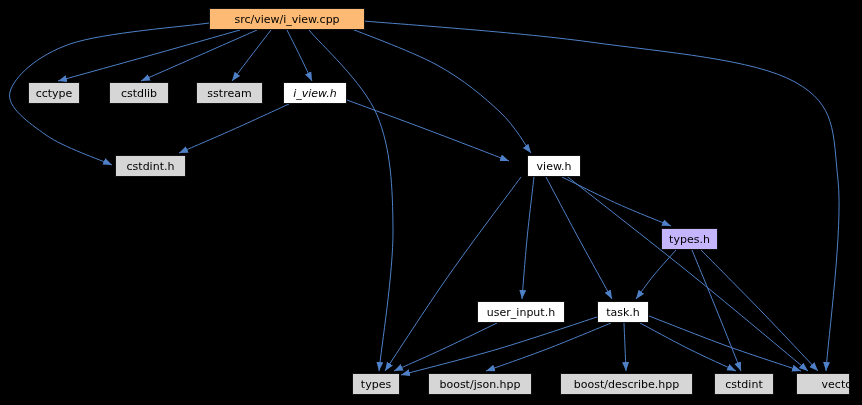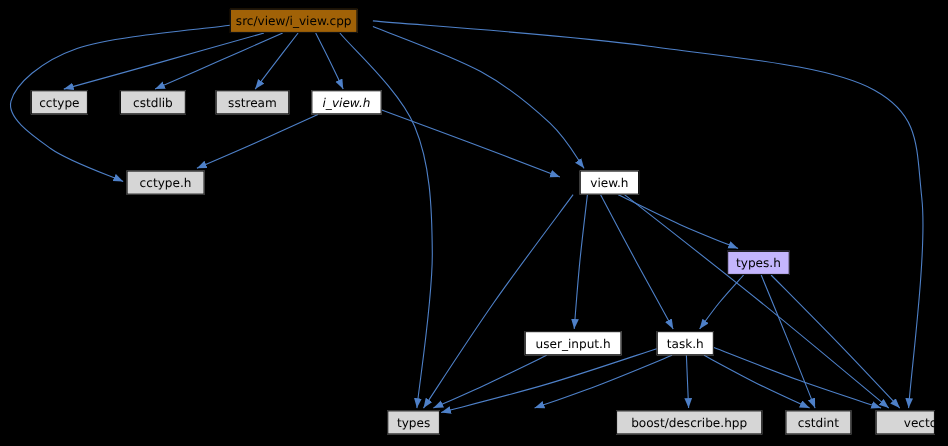--- a/index.html
+++ b/index.html
@@ -62,27 +62,28 @@
       <path d="M 676 250 C 672.3333333333334 254.16666666666666, 660.6666666666666 266.8333333333333, 654 275 C 647.3333333333334 283.1666666666667, 639 295, 636 299" fill="none" stroke="#4e80c8" stroke-width="1" marker-end="url(#arrowhead)"></path>
       <path d="M 692 250 C 696.1666666666666 260.1666666666667, 708.8333333333334 290.8333333333333, 717 311 C 725.1666666666666 331.1666666666667, 737 361, 741 371" fill="none" stroke="#4e80c8" stroke-width="1" marker-end="url(#arrowhead)"></path>
       <path d="M 701 250 C 711.1666666666666 260.3333333333333, 742.5 291.8333333333333, 762 312 C 781.5 332.1666666666667, 808.6666666666666 361.1666666666667, 818 371" fill="none" stroke="#4e80c8" stroke-width="1" marker-end="url(#arrowhead)"></path>
       <path d="M 497 323 C 488 327.3333333333333, 460.1666666666667 341, 443 349 C 425.8333333333333 357, 402.1666666666667 367.3333333333333, 394 371" fill="none" stroke="#4e80c8" stroke-width="1" marker-end="url(#arrowhead)"></path>
       <path d="M 597 317 C 580.5 322.3333333333333, 530.6666666666666 339.3333333333333, 498 349 C 465.3333333333333 358.6666666666667, 417.1666666666667 370.6666666666667, 401 375" fill="none" stroke="#4e80c8" stroke-width="1" marker-end="url(#arrowhead)"></path>
       <path d="M 611 323 C 600.3333333333334 327.3333333333333, 567.8333333333334 341, 547 349 C 526.1666666666666 357, 496.1666666666667 367.3333333333333, 486 371" fill="none" stroke="#4e80c8" stroke-width="1" marker-end="url(#arrowhead)"></path>
       <path d="M 624 323 C 624.1666666666666 327, 624.6666666666666 339, 625 347 C 625.3333333333334 355, 625.8333333333334 367, 626 371" fill="none" stroke="#4e80c8" stroke-width="1" marker-end="url(#arrowhead)"></path>
       <path d="M 640 323 C 648.1666666666666 327.3333333333333, 673 341, 689 349 C 705 357, 728.1666666666666 367.3333333333333, 736 371" fill="none" stroke="#4e80c8" stroke-width="1" marker-end="url(#arrowhead)"></path>
       <path d="M 649 316 C 662 321, 701.6666666666666 336.8333333333333, 727 346 C 752.3333333333334 355.1666666666667, 788.6666666666666 366.8333333333333, 801 371" fill="none" stroke="#4e80c8" stroke-width="1" marker-end="url(#arrowhead)"></path>
     </svg>
-<div class="node main" style="left: 209px; top: 8px; width: 116px; height: 22px; background: #a16207; color: rgb(0, 0, 0);">src/view/i_view.cpp</div>
+<div class="node main" style="left: 209px; top: 8px; width: 156px; height: 22px; background: #fdba74; color: rgb(0, 0, 0);">src/view/i_view.cpp</div>
     <div class="node leaf" style="left: 28px; top: 82px; width: 52px; height: 22px; background: rgb(214, 214, 214); color: rgb(0, 0, 0);">cctype</div>
     <div class="node leaf" style="left: 109px; top: 82px; width: 60px; height: 22px; background: rgb(214, 214, 214); color: rgb(0, 0, 0);">cstdlib</div>
     <div class="node leaf" style="left: 196px; top: 82px; width: 67px; height: 22px; background: rgb(214, 214, 214); color: rgb(0, 0, 0);">sstream</div>
     <div class="node link" style="left: 283px; top: 82px; width: 64px; height: 22px; background: rgb(255, 255, 255); color: rgb(0, 0, 0); font-style: italic;">i_view.h</div>
-    <div class="node leaf" style="left: 115px; top: 155px; width: 71px; height: 22px; background: rgb(214, 214, 214); color: rgb(0, 0, 0);">cctype.h</div>
+    <div class="node leaf" style="left: 115px; top: 155px; width: 71px; height: 22px; background: rgb(214, 214, 214); color: rgb(0, 0, 0);">cstdint.h</div>
     <div class="node link" style="left: 511px; top: 155px; width: 54px; height: 22px; background: rgb(255, 255, 255); color: rgb(0, 0, 0); margin-left: 16px;">view.h</div>
     <div class="node link" style="left: 661px; top: 228px; width: 57px; height: 22px; background: #c4b5fd; color: rgb(0, 0, 0);">types.h</div>
     <div class="node link" style="left: 477px; top: 301px; width: 88px; height: 22px; background: rgb(255, 255, 255); color: rgb(0, 0, 0);">user_input.h</div>
     <div class="node link" style="left: 597px; top: 301px; width: 52px; height: 22px; background: rgb(255, 255, 255); color: rgb(0, 0, 0);">task.h</div>
     <div class="node leaf" style="left: 352px; top: 373px; width: 48px; height: 22px; background: rgb(214, 214, 214); color: rgb(0, 0, 0);">types</div>
+    <div class="node leaf" style="left: 428px; top: 373px; width: 104px; height: 22px; background: rgb(214, 214, 214); color: rgb(0, 0, 0);">boost/json.hpp</div>
     <div class="node leaf" style="left: 560px; top: 373px; width: 133px; height: 22px; background: rgb(214, 214, 214); color: rgb(0, 0, 0);">boost/describe.hpp</div>
     <div class="node leaf" style="left: 714px; top: 373px; width: 60px; height: 22px; background: rgb(214, 214, 214); color: rgb(0, 0, 0);">cstdint</div>
     <div class="node leaf" style="left: 796px; top: 373px; width: 54px; height: 22px; background: rgb(214, 214, 214); color: rgb(0, 0, 0); padding-left: 32px;">vector</div>
   </div>
 
 </body></html>

